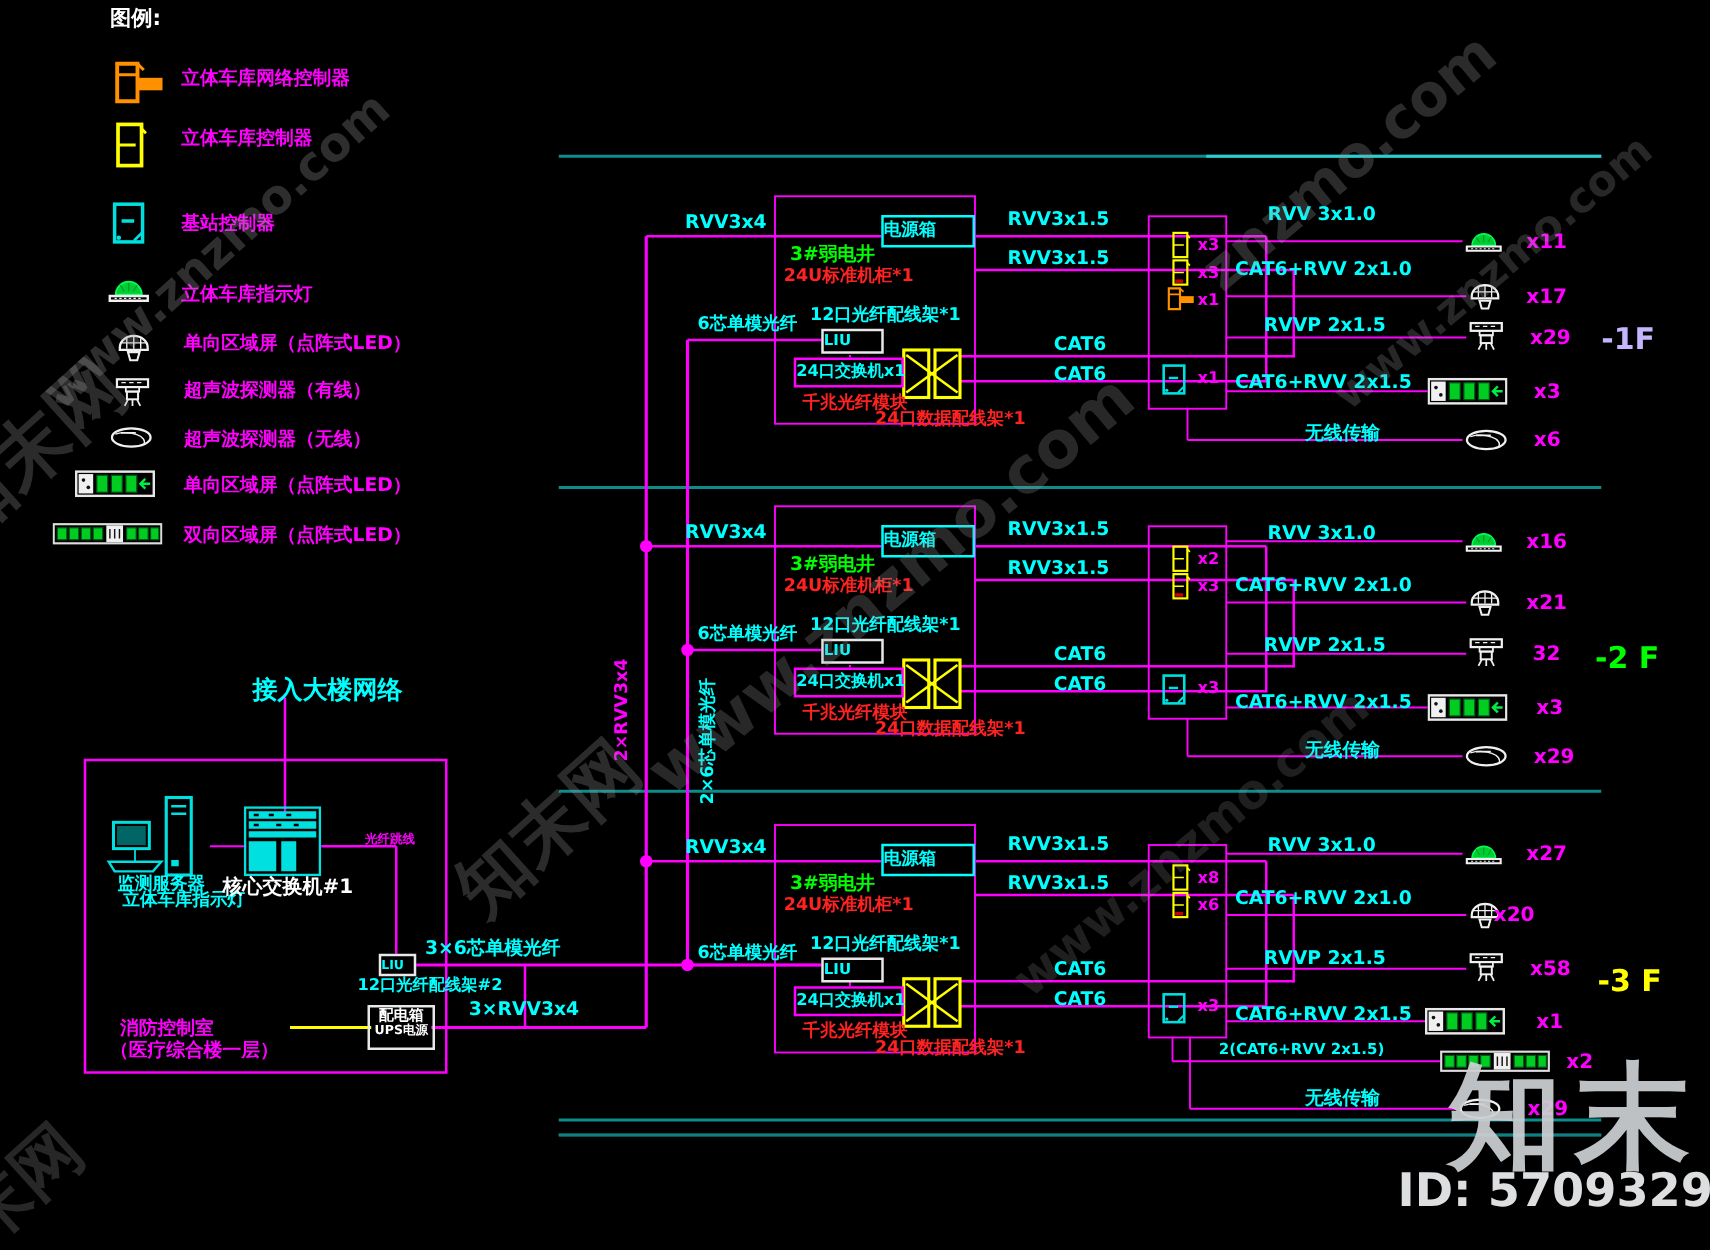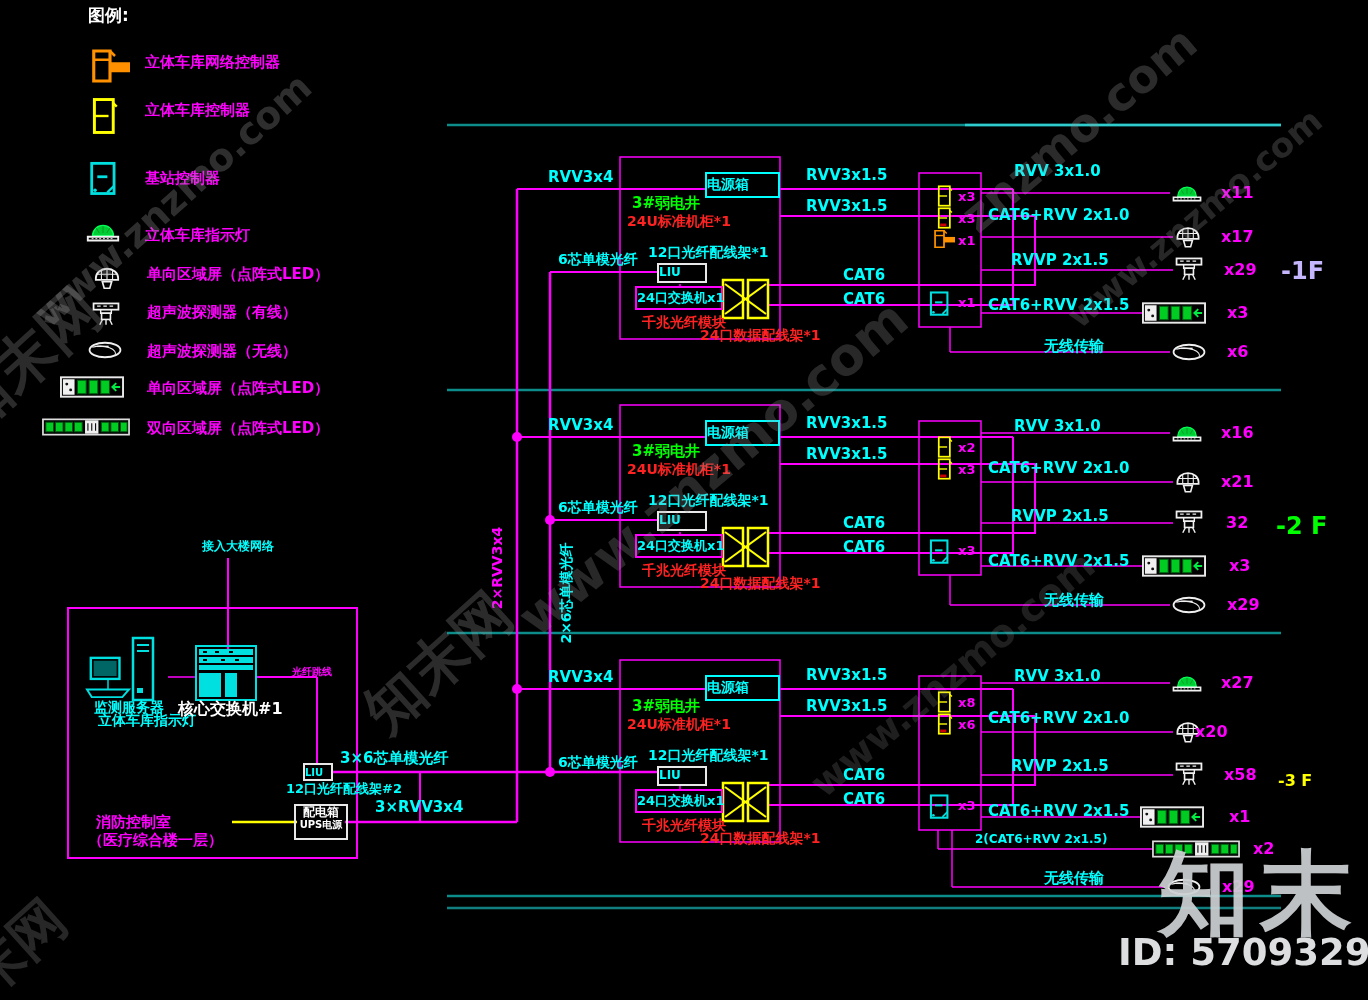--- a/index.html
+++ b/index.html
@@ -445,26 +445,26 @@
       <div class="t mag" style="left: 1253px; top: 840px; font-size: 16px;">x2</div>
       <div class="t " style="left: 1044px; top: 870px; font-size: 15px;">无线传输</div>
       <div class="icon" style="left: 1165px; top: 877px; width: 38px; height: 20px;">
         <svg viewBox="0 0 40 22">
           <ellipse cx="20" cy="11" rx="17" ry="8" fill="none" stroke="#f0f0f0" stroke-width="2"></ellipse>
           <path d="M6 8a17 8 0 0 1 25 9" fill="none" stroke="#f0f0f0" stroke-width="1.2"></path>
           <path d="M11 7h13" stroke="#f0f0f0" stroke-width="1.5"></path>
         </svg>
       </div>
       <div class="t mag" style="left: 1222px; top: 878px; font-size: 16px;">x29</div>
-      <div class="t " style="left: 1278px; top: 772px; font-size: 16px; color: rgb(255, 255, 0);">-3 F</div>
+      <div class="t " style="left: 1278px; top: 772px; font-size: 24px; color: rgb(255, 255, 0);">-3 F</div>
       <div class="t " style="left: 340px; top: 750px; font-size: 15px;">3×6芯单模光纤</div>
       <div class="t " style="left: 375px; top: 799px; font-size: 15px;">3×RVV3x4</div>
       <div class="t mag vert" style="left: 498px; top: 568px; font-size: 14px; transform: translate(-50%, -50%) rotate(-90deg);">2×RVV3x4</div>
       <div class="t vert" style="left: 567px; top: 593px; font-size: 14px; transform: translate(-50%, -50%) rotate(-90deg);">2×6芯单模光纤</div>
-      <div class="t " style="left: 202px; top: 540px; font-size: 12px;">接入大楼网络</div>
+      <div class="t " style="left: 202px; top: 540px; font-size: 20px;">接入大楼网络</div>
       <div class="icon" style="left: 84px; top: 655px; width: 48px; height: 44px;">
         <svg viewBox="0 0 50 46">
           <rect x="7" y="3" width="30" height="22" fill="none" stroke="#00e0e0" stroke-width="2.5"></rect>
           <rect x="10" y="6" width="24" height="16" fill="#00e0e0" opacity=".45"></rect>
           <path d="M3 36h44l-7 8H8z" fill="none" stroke="#00e0e0" stroke-width="2"></path>
           <path d="M25 25v11" stroke="#00e0e0" stroke-width="1.5"></path>
         </svg>
       </div>
       <div class="icon" style="left: 131px; top: 636px; width: 24px; height: 66px;">
         <svg viewBox="0 0 24 66">

